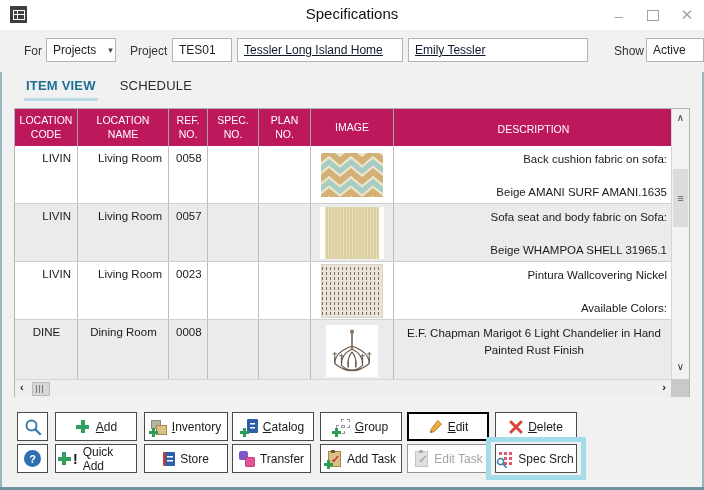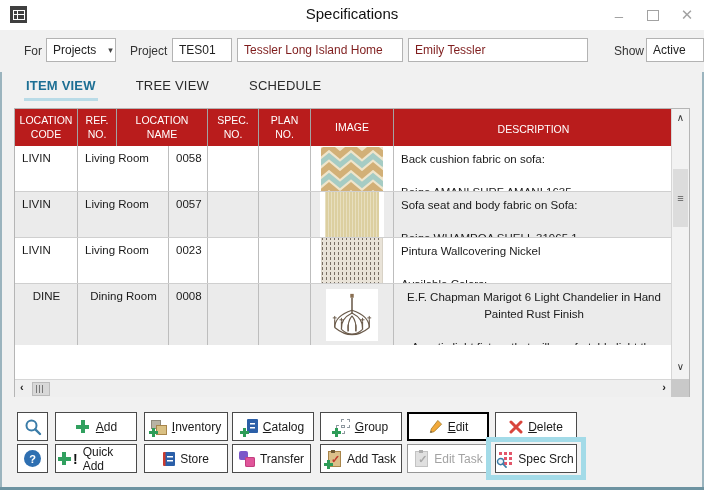--- a/index.html
+++ b/index.html
@@ -16,42 +16,42 @@
   .win-title{position:absolute;left:0;right:0;top:5px;text-align:center;font-size:15px;color:#111;}
   .win-controls{position:absolute;right:8px;top:0;height:30px;display:flex;align-items:center;gap:16px;}
   .wc{width:18px;height:18px;display:flex;align-items:center;justify-content:center;color:#a2a2a2;font-size:15px;}
   .wc .maxbox{width:10px;height:9px;border:1.5px solid #a2a2a2;display:block;}
 
   
   .formrow{position:absolute;left:0;top:30px;width:704px;height:42px;background:#f1f1f1;font-size:12px;color:#333;padding-left:32px;}
   .flabel{position:absolute;top:14px;}
   .fbox{position:absolute;top:8px;height:24px;box-sizing:border-box;border:1px solid #b3b3b3;background:#fff;
         font-family:"Liberation Sans",sans-serif;font-size:12px;padding:0 6px;color:#222;}
-  .fbox.gray{color:#7f1d1d;}
+  .fbox.gray{color:#0f172a;text-decoration:underline;}
   .selectbox{display:flex;align-items:center;justify-content:space-between;gap:12px;}
   .selectbox .arrow{font-size:9px;color:#444;}
 
   
-  .tabsrow{position:absolute;left:24px;top:76px;display:flex;gap:36px;font-size:13px;color:#2b2b2b;}
+  .tabsrow{position:absolute;left:24px;top:76px;display:flex;gap:20px;font-size:13px;color:#2b2b2b;}
   .tab{padding:2px 2px 5px 2px;cursor:default;letter-spacing:.2px;}
   .tab.active{color:#1d6f94;font-weight:bold;border-bottom:3px solid #b9dbe7;}
 
   
   .tablewrap{position:absolute;left:14px;top:108px;width:676px;height:289px;background:#fff;
              border:1px solid #b5b5b5;box-sizing:border-box;}
-  .thead{display:flex;height:37px;background:#b91c1c;color:#fff;font-size:10.5px;}
+  .thead{display:flex;height:37px;background:#be185d;color:#fff;font-size:10.5px;}
   .th{display:flex;align-items:center;justify-content:center;text-align:center;
       border-right:1px solid #a3a3a3;box-sizing:border-box;padding:1px 2px;line-height:1.25;}
   .trow{display:flex;font-size:11.5px;color:#1a1a1a;border-bottom:1px solid #cfcfcf;box-sizing:border-box;}
   .trow.alt{background:#ebebeb;}
   .td{border-right:1px solid #bdbdbd;box-sizing:border-box;padding:6px 6px 0 7px;overflow:hidden;}
   .c1{width:63px;} .c2{width:91px;} .c3{width:39px;} .c4{width:51px;} .c5{width:52px;}
   .c6{width:83px;display:flex;align-items:center;justify-content:center;padding:0;}
   .c7{width:279px;border-right:none;white-space:pre-line;line-height:1.45;padding-top:5px;}
-  .r58{height:46px;} .r61{height:61px;border-bottom:none;text-align:center;}
+  .r58{height:58px;text-align:right;} .r61{height:61px;border-bottom:none;text-align:center;}
 
   
   .thumb{display:block;}
   .thumb-beige-outer{width:64px;height:52px;background:#fff;padding:0;display:flex;justify-content:center;}
   .thumb-beige{width:54px;height:52px;background:
       repeating-linear-gradient(90deg,rgba(255,255,255,.33) 0 1px,rgba(0,0,0,0) 1px 3px),#dccfa0;}
   .thumb-wallpaper{width:60px;height:52px;background-image:
       repeating-linear-gradient(0deg,#e9e3d8 0 2px,rgba(0,0,0,0) 2px 5px),
       repeating-linear-gradient(90deg,rgba(82,70,60,.75) 0 1px,rgba(0,0,0,0) 1px 4px);
       background-color:#e9e3d8;border:1px solid #d8d2c6;}
@@ -138,29 +138,28 @@
     <span class="flabel" style="left:130px">Project</span>
     <input class="fbox" style="left: 172px; width: 60px;" readonly="" value="TES01">
     <input class="fbox gray" style="left: 237px; width: 166px;" readonly="" value="Tessler Long Island Home">
     <input class="fbox gray" style="left: 408px; width: 180px;" readonly="" value="Emily Tessler">
     <span class="flabel" style="left:614px">Show</span>
     <input class="fbox" style="left: 646px; width: 58px;" readonly="" value="Active">
   </div>
 
   <div class="tabsrow">
     <div class="tab active">ITEM VIEW</div>
-    <div class="tab">TREE VIEW</div>
     <div class="tab">SCHEDULE</div>
   </div>
 
   <div class="tablewrap">
     <div class="thead">
       <div class="th c1">LOCATION CODE</div>
+      <div class="th c2">LOCATION NAME</div>
       <div class="th c3">REF. NO.</div>
-      <div class="th c2">LOCATION NAME</div>
       <div class="th c4">SPEC. NO.</div>
       <div class="th c5">PLAN NO.</div>
       <div class="th c6" style="display:flex">IMAGE</div>
       <div class="th c7" style="white-space:normal;display:flex">DESCRIPTION</div>
     </div>
 
     <div class="trow r58">
       <div class="td c1">LIVIN</div>
       <div class="td c2">Living Room</div>
       <div class="td c3">0058</div>

